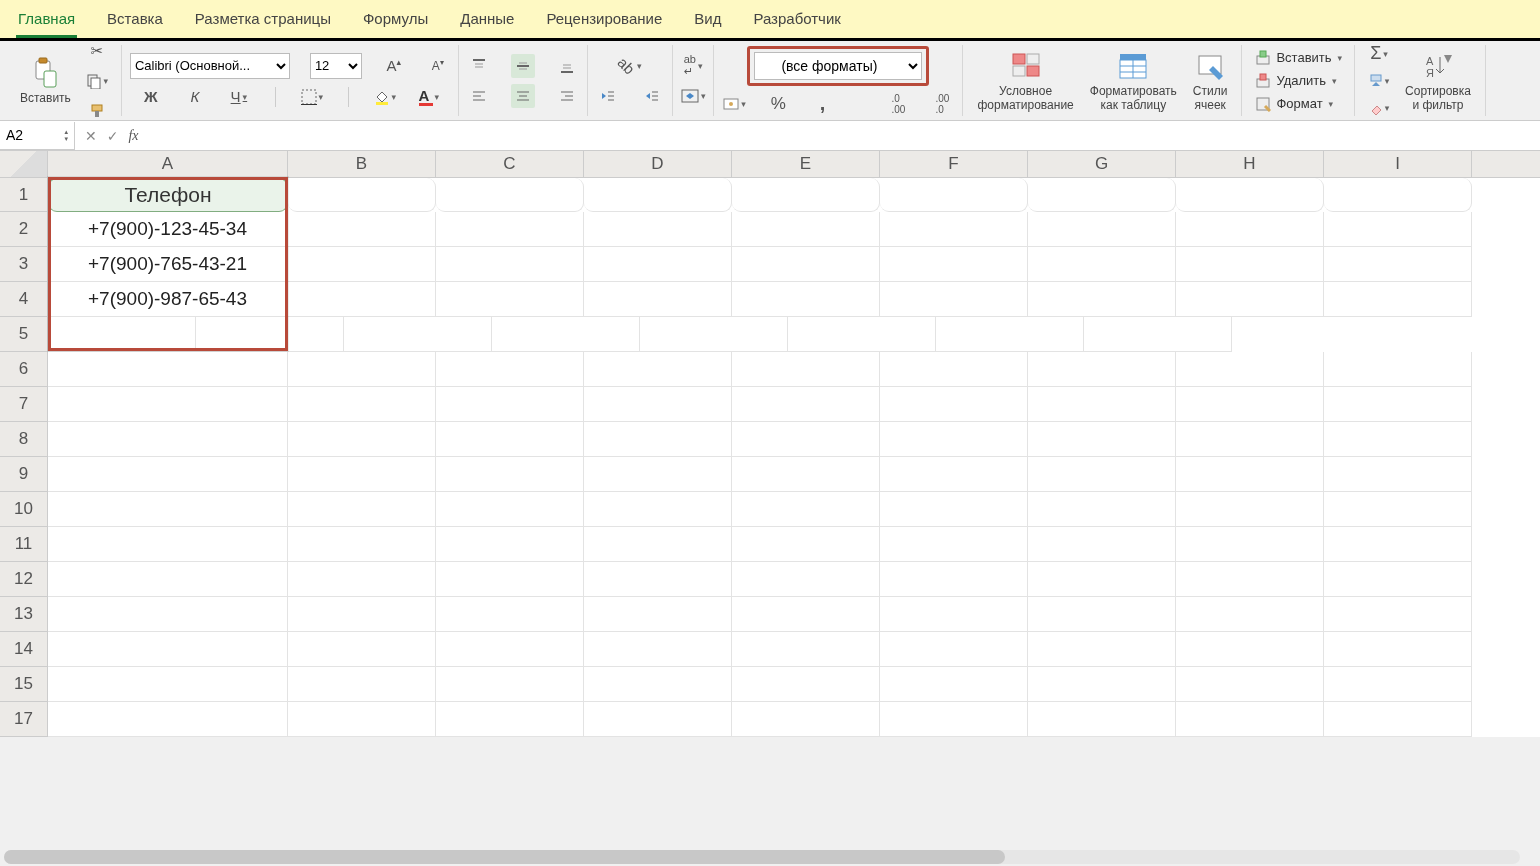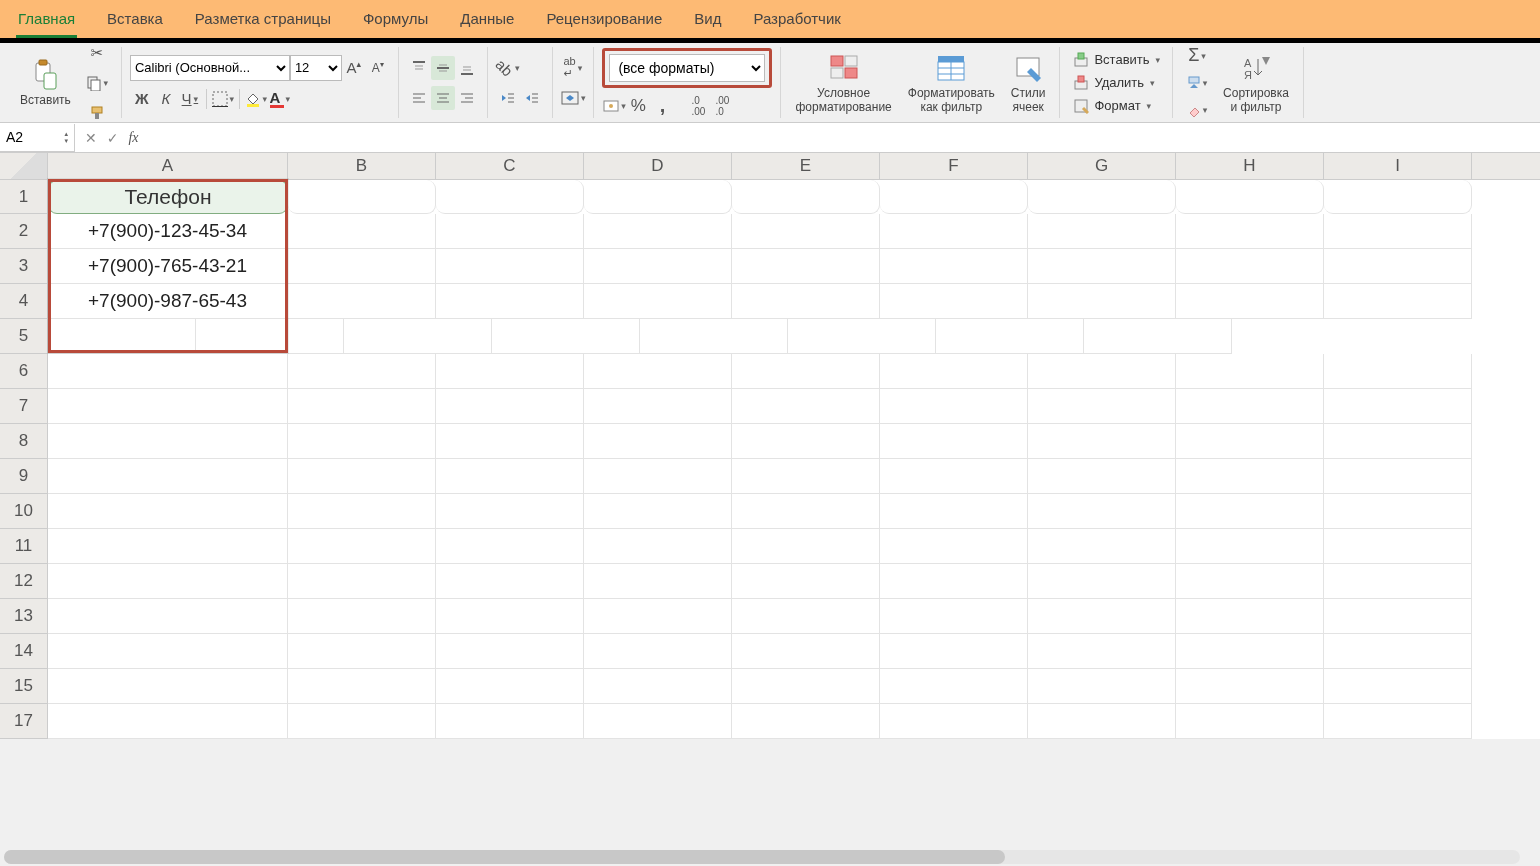--- a/index.html
+++ b/index.html
@@ -1,36 +1,36 @@
 <!DOCTYPE html>
 <html><head>
 <meta charset="utf-8">
 <style>
 * { margin: 0; padding: 0; box-sizing: border-box; font-family: "Segoe UI", Arial, sans-serif; }
 body { background: #f0f0f0; overflow: hidden; width: 1540px; height: 866px; }
 
 
-.tabs { display: flex; gap: 28px; padding: 4px 16px 0; background: #fdba74; border-bottom: 5px solid #000000; }
+.tabs { display: flex; gap: 28px; padding: 4px 16px 0; background: #fef9c3; border-bottom: 3px solid #000000; }
 .tab { font-size: 15px; color: #444; padding: 6px 2px 8px; cursor: pointer; }
 .tab.active { color: #1a7f37; border-bottom: 3px solid #1a7f37; font-weight: 500; }
 
 
 .ribbon { display: flex; align-items: stretch; background: #f0f0f0; border-bottom: 1px solid #ccc; padding: 4px 6px; height: 80px; }
 .group { display: flex; flex-direction: column; justify-content: center; padding: 2px 8px; border-right: 1px solid #d6d6d6; }
 .group.row { flex-direction: row; align-items: center; gap: 4px; }
 .group.col2 { gap: 6px; }
-.btnrow { display: flex; align-items: center; gap: 0; }
+.btnrow { display: flex; align-items: center; gap: 20px; justify-content: center; }
 .iconbtn { min-width: 24px; height: 24px; display: flex; align-items: center; justify-content: center; color: #555; font-size: 15px; cursor: pointer; border-radius: 2px; }
 .dropdown-caret { font-size: 9px; color: #666; margin-left: 2px; }
 .big-btn { display: flex; flex-direction: column; align-items: center; justify-content: center; gap: 2px; padding: 2px 6px; cursor: pointer; }
 .big-btn .ic { width: 34px; height: 34px; display:flex; align-items:center; justify-content:center; }
 .big-btn .lbl { font-size: 12px; color: #444; text-align: center; line-height: 1.1; }
 select.font { width: 160px; height: 26px; font-size: 13px; border: 1px solid #bbb; background: #fff; }
 select.size { width: 52px; height: 26px; font-size: 13px; border: 1px solid #bbb; background: #fff; }
-.numfmt { width: 156px; height: 28px; font-size: 14px; border: 1px solid #bbb; background: #fff; padding: 0 4px; }
+.numfmt { width: 168px; height: 28px; font-size: 14px; border: 1px solid #bbb; background: #fff; padding: 0 22px; }
 .numfmt-wrap { border: 3px solid #b84a3a; padding: 3px 4px; border-radius: 3px; }
 .side-btn { display: flex; align-items: center; gap: 4px; font-size: 13px; color: #333; cursor: pointer; padding: 1px 4px; }
 .side-btn .ic { width: 18px; height: 18px; display:flex; align-items:center; justify-content:center; }
 
 
 .fbar { display: flex; align-items: center; background: #fff; border-bottom: 1px solid #ccc; height: 30px; }
 .namebox { width: 75px; height: 28px; border: 1px solid #ccc; border-top: none; border-left: none; display: flex; align-items: center; justify-content: space-between; padding: 0 6px; font-size: 14px; }
 .namebox .spin { display:flex; flex-direction:column; font-size:7px; color:#666; line-height:7px;}
 .fbar-icons { display: flex; gap: 10px; padding: 0 10px; color: #888; font-size: 14px; align-items:center;}
 .fx { font-style: italic; font-family: "Times New Roman", serif; color: #555; }
@@ -302,21 +302,21 @@
       <div class="ic">
           <svg width="30" height="28">
             <rect x="2" y="2" width="26" height="6" fill="#5b9bd5"></rect>
             <rect x="2" y="8" width="26" height="18" fill="#fff" stroke="#5b9bd5"></rect>
             <line x1="2" y1="14" x2="28" y2="14" stroke="#5b9bd5"></line>
             <line x1="2" y1="20" x2="28" y2="20" stroke="#5b9bd5"></line>
             <line x1="15" y1="2" x2="15" y2="26" stroke="#5b9bd5"></line>
           </svg>
         </div>
       <div class="lbl" style="white-space:pre-line">Форматировать
-как фильтр</div>
+как таблицу</div>
     </div>
     <div class="big-btn">
       <div class="ic">
           <svg width="30" height="28">
             <rect x="4" y="4" width="22" height="18" fill="#fff" stroke="#888"></rect>
             <path d="M18 14 L28 24 L24 28 L14 18 Z" fill="#5b9bd5"></path>
           </svg>
         </div>
       <div class="lbl" style="white-space:pre-line">Стили
 ячеек</div>

